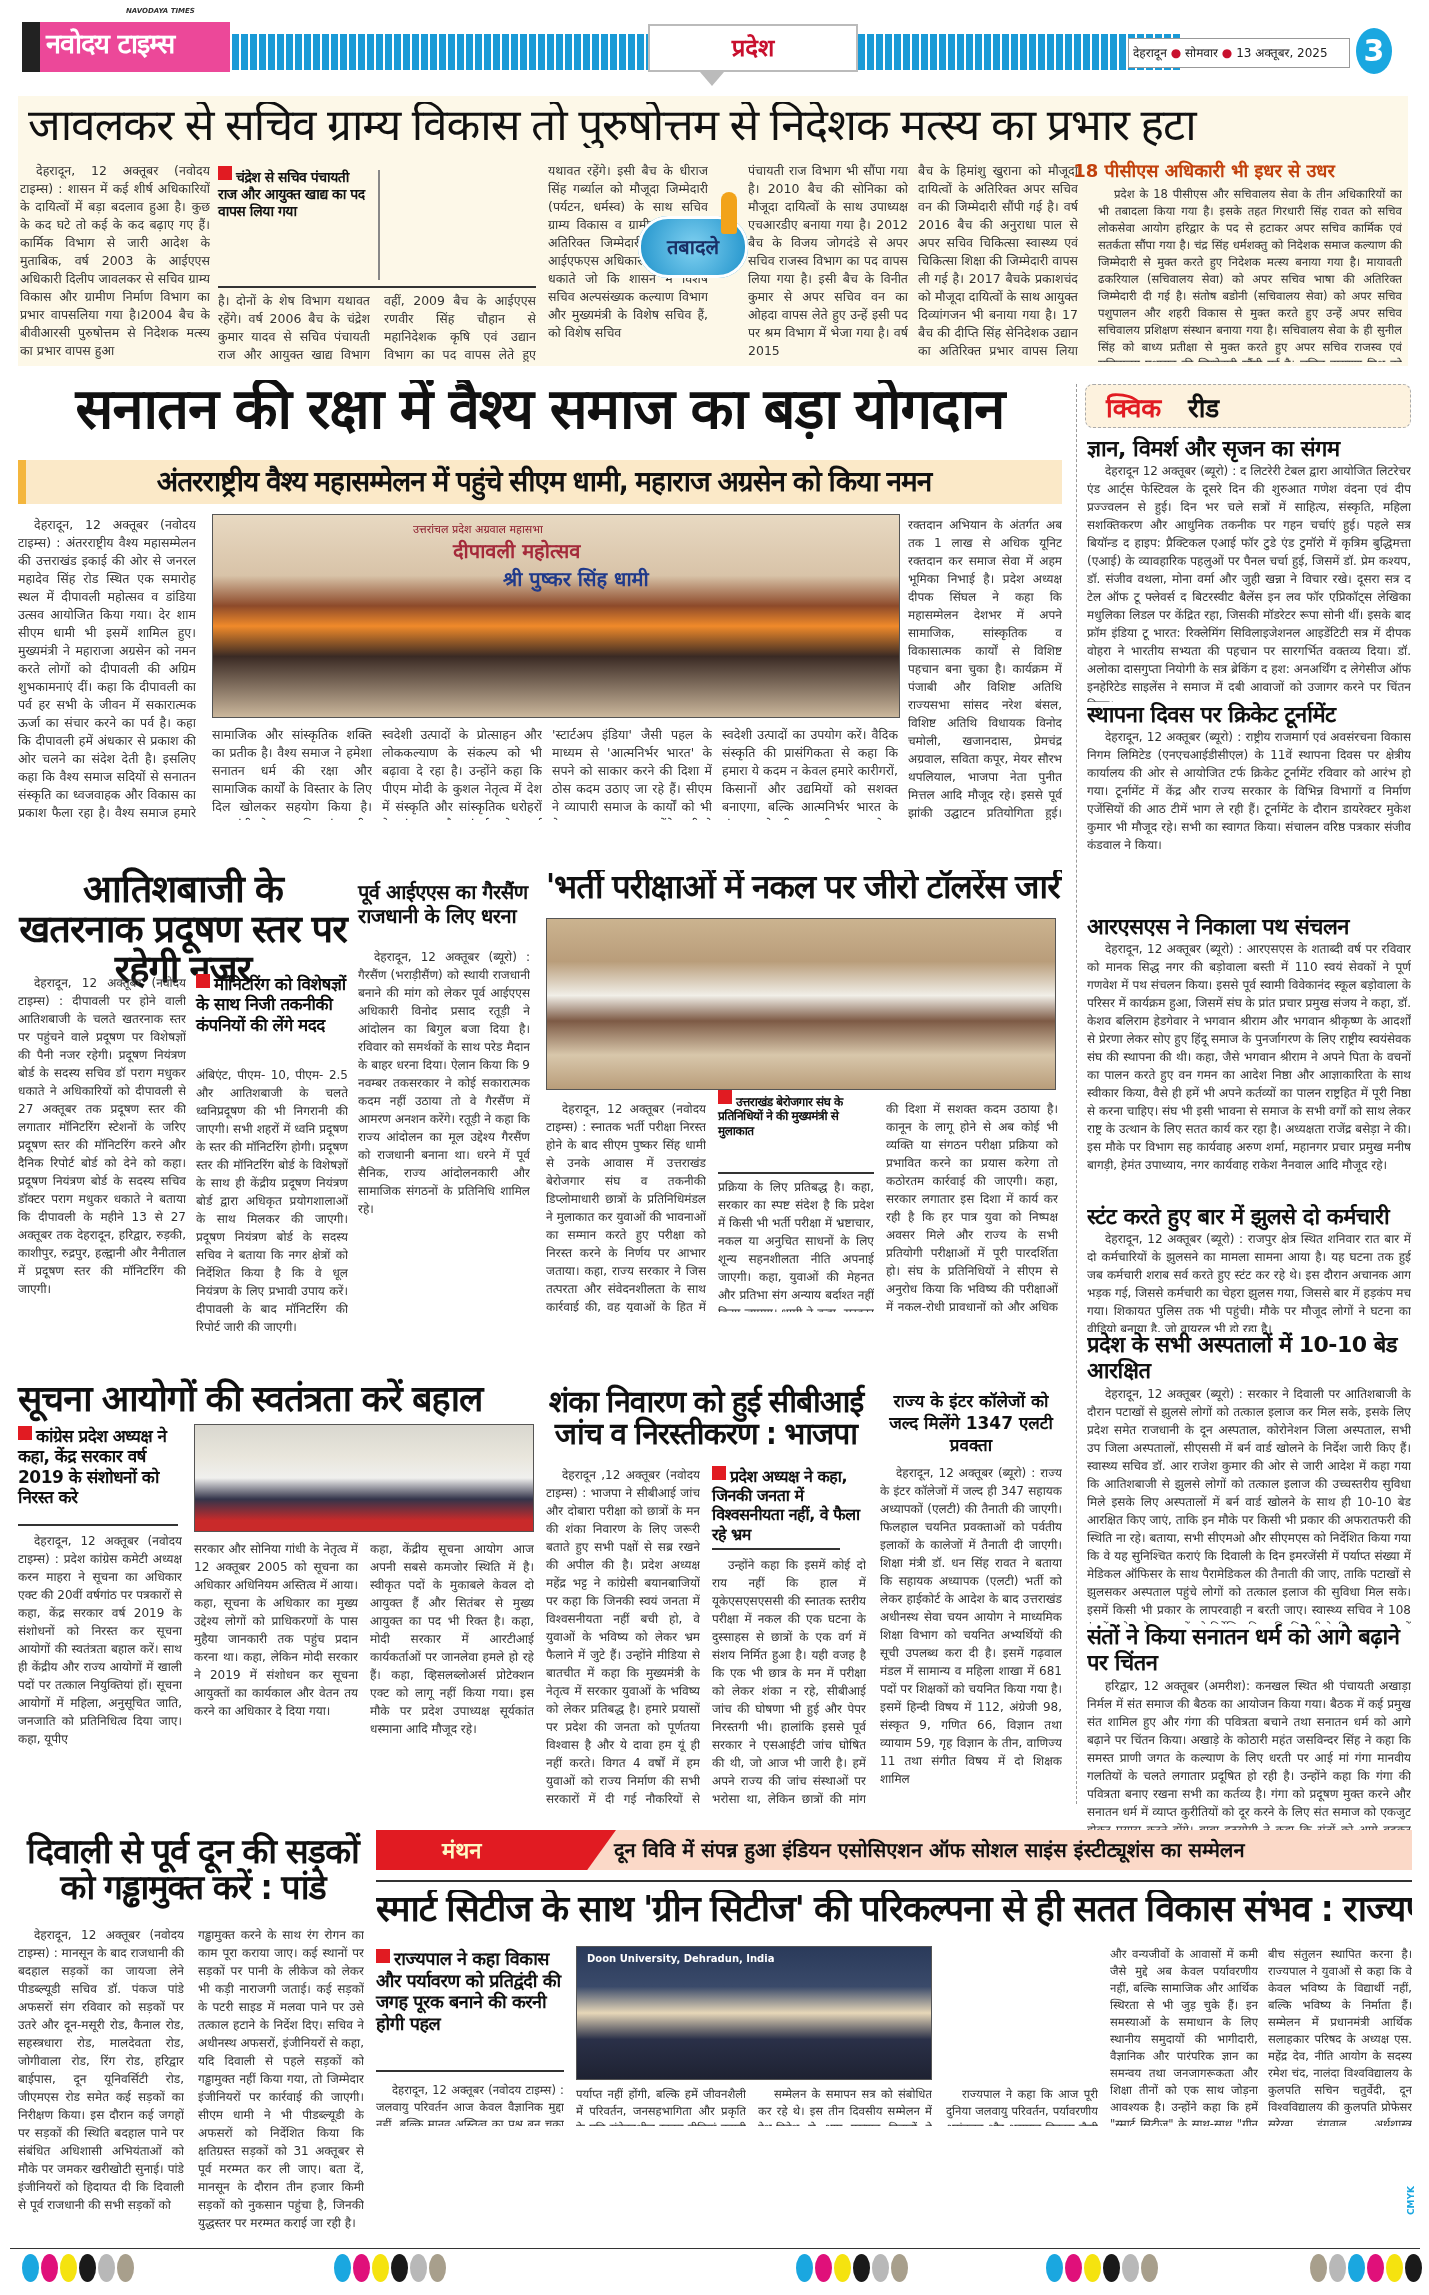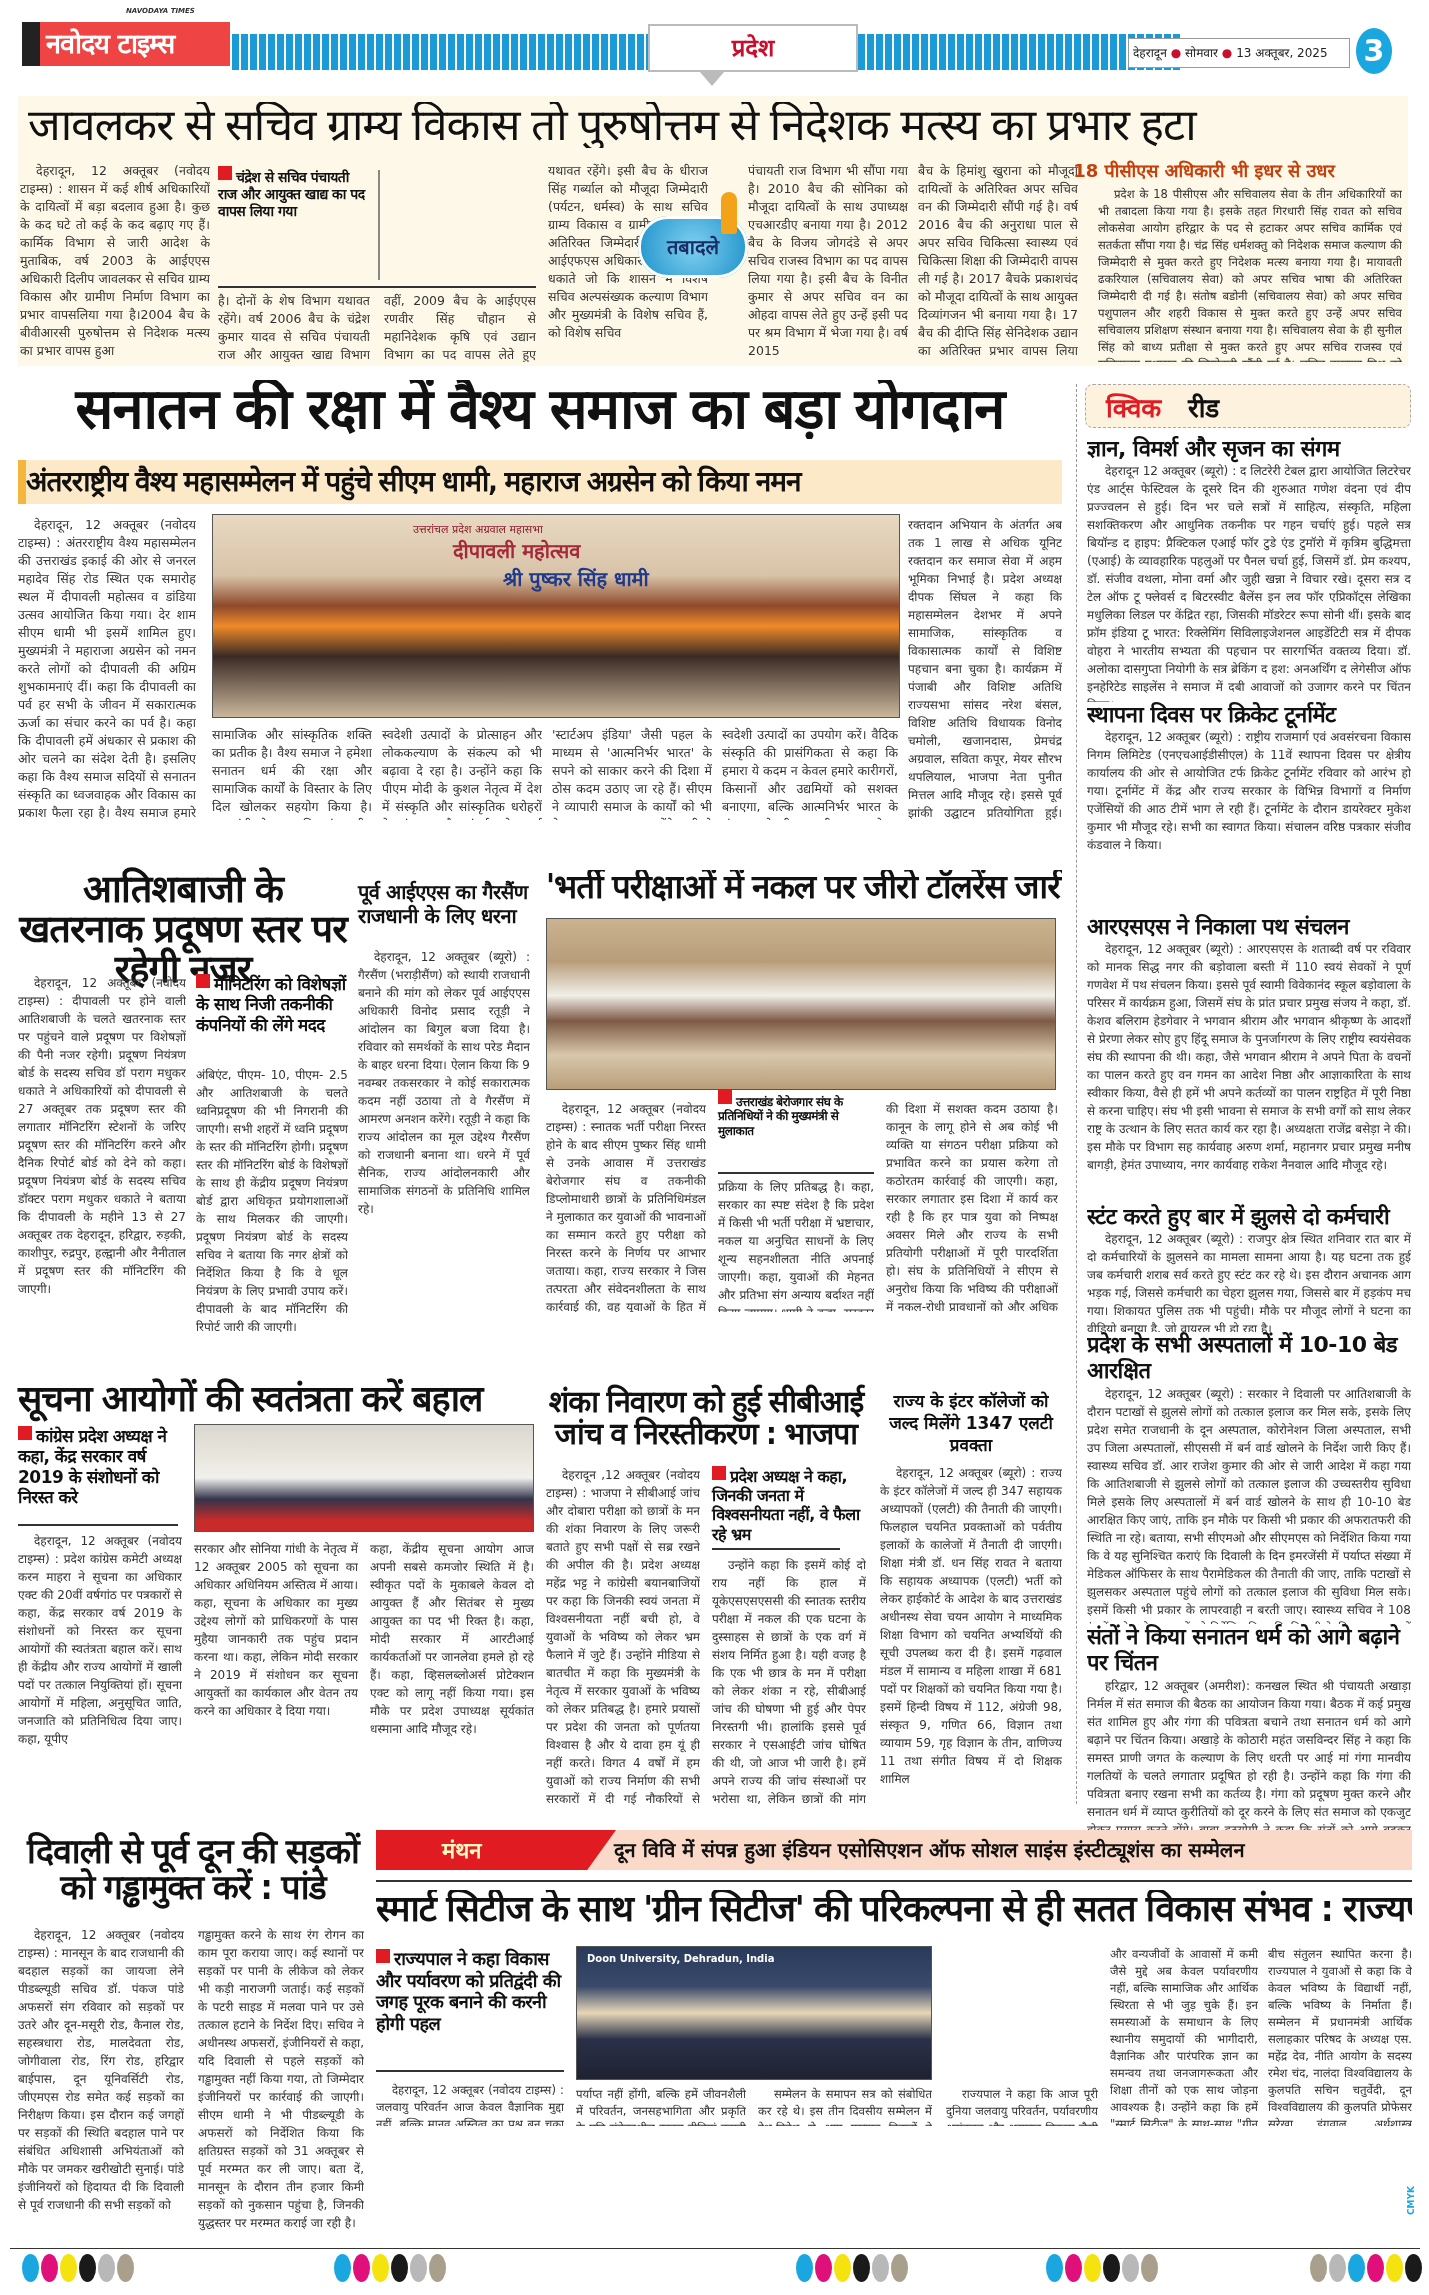--- a/index.html
+++ b/index.html
@@ -15,21 +15,21 @@
 .masthead-bar{background:repeating-linear-gradient(90deg,#1a9ad6 0 7px,#fff 7px 9px)}
 .side-h{font-weight:bold;font-size:26px;color:#111;letter-spacing:-0.5px;line-height:1.2}
 .side-t{font-size:12.5px;line-height:19px;color:#333;text-align:justify}
 .dots{display:flex;gap:2px}
 .dots span{width:17px;height:28px;border-radius:50%}
 </style>
 </head>
 <body>
 
 <header class="abs" style="left:0;top:0;width:1429px;height:80px">
-  <div class="abs" style="left:22px;top:22px;width:208px;height:44px;background:#ef4444;border-left:18px solid #222">
+  <div class="abs" style="left:22px;top:22px;width:208px;height:50px;background:#ec4899;border-left:18px solid #222">
     <div class="abs" style="left:86px;top:-15px;font-size:7px;font-weight:bold;font-style:italic;color:#333">NAVODAYA TIMES</div>
     <div style="color:#fff;font-weight:bold;font-size:27px;line-height:44px;padding-left:6px;letter-spacing:-1px;white-space:nowrap">नवोदय टाइम्स</div>
   </div>
   <div class="abs masthead-bar" style="left:232px;top:34px;width:422px;height:36px"></div>
   <div class="abs" style="left:648px;top:24px;width:210px;height:48px;background:#fff;border:2px solid #bbb;text-align:center">
     <span style="font-size:24px;font-weight:bold;color:#c8102e;line-height:44px">प्रदेश</span>
   </div>
   <div class="abs" style="left:700px;top:72px;width:0;height:0;border-left:12px solid transparent;border-right:12px solid transparent;border-top:14px solid #bbb"></div>
   <div class="abs masthead-bar" style="left:858px;top:34px;width:322px;height:36px"></div>
   <div class="abs" style="left:1128px;top:38px;width:222px;height:30px;background:#fff;border:1px solid #999;font-size:12px;line-height:28px;padding-left:4px;white-space:nowrap;color:#222">
@@ -61,21 +61,21 @@
   <div class="abs" style="left:703px;top:96px;width:16px;height:42px;background:#f2a31a;border-radius:8px 8px 3px 3px"></div>
   <div class="abs body-text" style="left:730px;top:66px;width:160px;height:198px;overflow:hidden;font-size:12.5px;line-height:18px">पंचायती राज विभाग भी सौंपा गया है। 2010 बैच की सोनिका को मौजूदा दायित्वों के साथ उपाध्यक्ष एचआरडीए बनाया गया है। 2012 बैच के विजय जोगदंडे से अपर सचिव राजस्व विभाग का पद वापस लिया गया है। इसी बैच के विनीत कुमार से अपर सचिव वन का ओहदा वापस लेते हुए उन्हें इसी पद पर श्रम विभाग में भेजा गया है। वर्ष 2015</div>
   <div class="abs body-text" style="left:900px;top:66px;width:160px;height:198px;overflow:hidden;font-size:12.5px;line-height:18px">बैच के हिमांशु खुराना को मौजूदा दायित्वों के अतिरिक्त अपर सचिव वन की जिम्मेदारी सौंपी गई है। वर्ष 2016 बैच की अनुराधा पाल से अपर सचिव चिकित्सा स्वास्थ्य एवं चिकित्सा शिक्षा की जिम्मेदारी वापस ली गई है। 2017 बैचके प्रकाशचंद को मौजूदा दायित्वों के साथ आयुक्त दिव्यांगजन भी बनाया गया है। 17 बैच की दीप्ति सिंह सेनिदेशक उद्यान का अतिरिक्त प्रभार वापस लिया गया है।</div>
   <h2 class="abs" style="left:1036px;top:62px;width:300px;text-align:center;font-size:18px;font-weight:bold;color:#c2410c;white-space:nowrap">18 पीसीएस अधिकारी भी इधर से उधर</h2>
   <div class="abs body-text" style="left:1080px;top:90px;width:304px;height:176px;overflow:hidden;font-size:11.5px;line-height:17px;text-indent:16px">प्रदेश के 18 पीसीएस और सचिवालय सेवा के तीन अधिकारियों का भी तबादला किया गया है। इसके तहत गिरधारी सिंह रावत को सचिव लोकसेवा आयोग हरिद्वार के पद से हटाकर अपर सचिव कार्मिक एवं सतर्कता सौंपा गया है। चंद्र सिंह धर्मशक्तु को निदेशक समाज कल्याण की जिम्मेदारी से मुक्त करते हुए निदेशक मत्स्य बनाया गया है। मायावती ढकरियाल (सचिवालय सेवा) को अपर सचिव भाषा की अतिरिक्त जिम्मेदारी दी गई है। संतोष बडोनी (सचिवालय सेवा) को अपर सचिव पशुपालन और शहरी विकास से मुक्त करते हुए उन्हें अपर सचिव सचिवालय प्रशिक्षण संस्थान बनाया गया है। सचिवालय सेवा के ही सुनील सिंह को बाध्य प्रतीक्षा से मुक्त करते हुए अपर सचिव राजस्व एवं सचिवालय प्रशासन की जिम्मेदारी सौंपी गई है। ललित नारायण मिश्र को अपर निदेशक शहरी विकास से हटाकर हरिद्वार जिले का मुख्य विकास अधिकारी बनाया गया है। पीसीएस सेवा के 15 अन्य अफसरों के दायित्वों में भी फेरबदल किया गया है।</div>
 </section>
 
 <section class="abs" style="left:18px;top:376px;width:1044px;height:450px">
   <h1 class="abs hl" style="left:0;top:4px;width:1044px;font-size:56px;text-align:center;white-space:nowrap;overflow:hidden">सनातन की रक्षा में वैश्य समाज का बड़ा योगदान</h1>
   <div class="abs" style="left:0;top:84px;width:1044px;height:44px;background:#fbe9c8;border-left:8px solid #f4b63d">
-    <div class="hl" style="font-size:28px;line-height:44px;white-space:nowrap;overflow:hidden">अंतरराष्ट्रीय वैश्य महासम्मेलन में पहुंचे सीएम धामी, महाराज अग्रसेन को किया नमन</div>
+    <div class="hl" style="font-size:28px;line-height:44px;text-align:center;white-space:nowrap;overflow:hidden">अंतरराष्ट्रीय वैश्य महासम्मेलन में पहुंचे सीएम धामी, महाराज अग्रसेन को किया नमन</div>
   </div>
   <div class="abs body-text" style="left:0;top:140px;width:178px;height:304px;overflow:hidden;font-size:12.5px;line-height:18px;text-indent:16px">देहरादून, 12 अक्तूबर (नवोदय टाइम्स) : अंतरराष्ट्रीय वैश्य महासम्मेलन की उत्तराखंड इकाई की ओर से जनरल महादेव सिंह रोड स्थित एक समारोह स्थल में दीपावली महोत्सव व डांडिया उत्सव आयोजित किया गया। देर शाम सीएम धामी भी इसमें शामिल हुए। मुख्यमंत्री ने महाराजा अग्रसेन को नमन करते लोगों को दीपावली की अग्रिम शुभकामनाएं दीं। कहा कि दीपावली का पर्व हर सभी के जीवन में सकारात्मक ऊर्जा का संचार करने का पर्व है। कहा कि दीपावली हमें अंधकार से प्रकाश की ओर चलने का संदेश देती है। इसलिए कहा कि वैश्य समाज सदियों से सनातन संस्कृति का ध्वजवाहक और विकास का प्रकाश फैला रहा है। वैश्य समाज हमारे राष्ट्र की आर्थिक,</div>
   <div class="abs photo" style="left:194px;top:138px;width:688px;height:204px;background:linear-gradient(180deg,#e8d9c2 0,#d8c3a8 30%,#8d4a2a 45%,#f08a2a 55%,#3a2a24 70%,#cbb79c 100%)">
     <div class="abs" style="left:200px;top:6px;font-size:11px;color:#8a1a2a">उत्तरांचल प्रदेश अग्रवाल महासभा</div>
     <div class="abs" style="left:240px;top:22px;font-size:20px;font-weight:bold;color:#a42a3a">दीपावली महोत्सव</div>
     <div class="abs" style="left:290px;top:50px;font-size:20px;font-weight:bold;color:#203a8a">श्री पुष्कर सिंह धामी</div>
   </div>
   <div class="abs body-text" style="left:194px;top:350px;width:160px;height:94px;overflow:hidden;font-size:12.5px;line-height:18px">सामाजिक और सांस्कृतिक शक्ति का प्रतीक है। वैश्य समाज ने हमेशा सनातन धर्म की रक्षा और सामाजिक कार्यों के विस्तार के लिए दिल खोलकर सहयोग किया है। मुख्यमंत्री ने कहा कि अंतरराष्ट्रीय वैश्य महासम्मेलन देश के माध्यम से न केवल व्यापार को प्रोत्साहित कर रहा है, बल्कि सामाजिक एकता,</div>
   <div class="abs body-text" style="left:364px;top:350px;width:160px;height:94px;overflow:hidden;font-size:12.5px;line-height:18px">स्वदेशी उत्पादों के प्रोत्साहन और लोककल्याण के संकल्प को भी बढ़ावा दे रहा है। उन्होंने कहा कि पीएम मोदी के कुशल नेतृत्व में देश में संस्कृति और सांस्कृतिक धरोहरों के संरक्षण और संवर्धन के कार्य किए जा रहे हैं। वहीं 'लोकल फॉर वोकल', 'मेक इन इंडिया', 'मेड इन इंडिया' और</div>
   <div class="abs body-text" style="left:534px;top:350px;width:160px;height:94px;overflow:hidden;font-size:12.5px;line-height:18px">'स्टार्टअप इंडिया' जैसी पहल के माध्यम से 'आत्मनिर्भर भारत' के सपने को साकार करने की दिशा में ठोस कदम उठाए जा रहे हैं। सीएम ने व्यापारी समाज के कार्यों को भी प्रेरणादायक बताया। उन्होंने सभी से आह्वान किया कि वे प्रधानमंत्री के 'स्वदेशी अपनाओ देश को मजबूत बनाओ' के मंत्र को आत्मसात करते हुए अधिक से अधिक</div>

